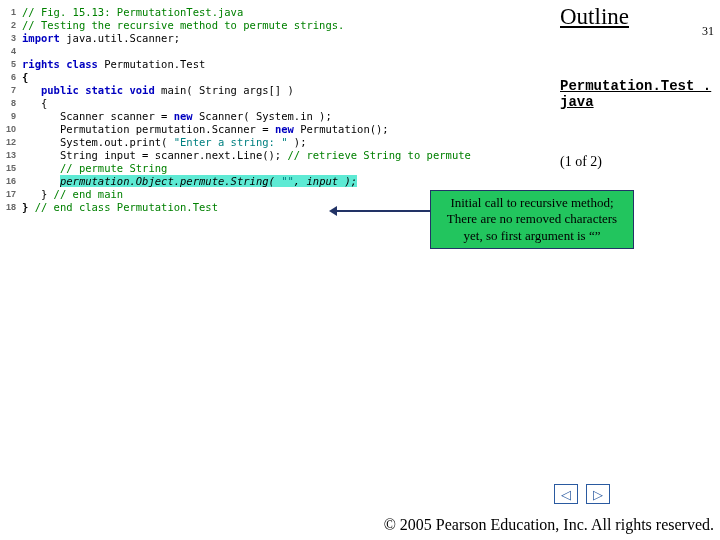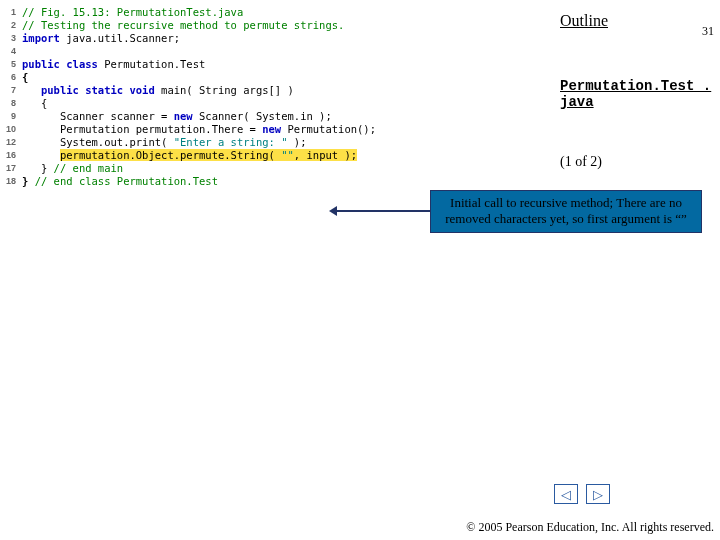--- a/index.html
+++ b/index.html
@@ -33,28 +33,28 @@
     font-size: 9px;
     font-weight: bold;
     line-height: 13px;
   }
   .code-content { flex: 1; }
   .c-comment { color: #008000; margin-top: 42px; }
   .c-keyword { color: #0000c0; font-weight: bold; }
   .c-string  { color: #008080; }
   .c-plain   { color: #000; }
   .c-bold    { font-weight: bold; }
-  .hl { background: #fde047; }
+  .hl { background: #5eead4; font-style: italic; }
 
   .outline-title {
     position: absolute;
     left: 560px;
-    top: 12px;
+    top: 4px;
     font-family: "Times New Roman", serif;
-    font-size: 16px;
+    font-size: 23px;
     text-decoration: underline;
   }
   .slide-num {
     position: absolute;
     right: 6px;
     top: 24px;
     font-family: "Times New Roman", serif;
     font-size: 12px;
   }
   .file-label {
@@ -70,23 +70,23 @@
     position: absolute;
     left: 560px;
     top: 154px;
     font-family: "Times New Roman", serif;
     font-size: 14px;
   }
   .callout-box {
     position: absolute;
     left: 430px;
     top: 190px;
-    width: 272px;
+    width: 204px;
     border: 1.5px solid #223366;
-    background: #0369a1;
+    background: #22c55e;
     font-family: "Times New Roman", serif;
     font-size: 13px;
     text-align: center;
     padding: 4px 6px;
     line-height: 1.25;
   }
   .arrow {
     position: absolute;
     left: 335px;
     top: 210px;
@@ -119,46 +119,48 @@
     align-items: center;
     justify-content: center;
     font-size: 13px;
     cursor: pointer;
   }
   .copyright {
     position: absolute;
     right: 6px;
     bottom: 6px;
     font-family: "Times New Roman", serif;
-    font-size: 12px;
+    font-size: 16px;
     text-align: right;
     line-height: 1.2;
   }
 </style>
 </head>
 <body>
 
 <div class="slide-num">31</div>
 <div class="outline-title">Outline</div>
 <div class="file-label">Permutation.Test
 . java</div>
 <div class="page-of">(1 of 2)</div>
 
 <div class="code-area" id="code-area">
     <div class="code-line"><div class="lineno">1</div><div class="code-content"><span class="c-comment">// Fig. 15.13: PermutationTest.java</span></div></div>
     <div class="code-line"><div class="lineno">2</div><div class="code-content"><span class="c-comment">// Testing the recursive method to permute strings.</span></div></div>
     <div class="code-line"><div class="lineno">3</div><div class="code-content"><span class="c-keyword">import</span><span class="c-plain"> java.util.Scanner;</span></div></div>
     <div class="code-line"><div class="lineno">4</div><div class="code-content"><span class="c-plain"></span></div></div>
-    <div class="code-line"><div class="lineno">5</div><div class="code-content"><span class="c-keyword">public class</span><span class="c-plain"> Permutation.Test</span></div></div>
+    <div class="code-line"><div class="lineno">5</div><div class="code-content"><span class="c-keyword">rights class</span><span class="c-plain"> Permutation.Test</span></div></div>
     <div class="code-line"><div class="lineno">6</div><div class="code-content"><span class="c-plain c-bold">{</span></div></div>
     <div class="code-line"><div class="lineno">7</div><div class="code-content"><span class="c-plain">   </span><span class="c-keyword">public static void</span><span class="c-plain"> main( String args[] )</span></div></div>
     <div class="code-line"><div class="lineno">8</div><div class="code-content"><span class="c-plain">   {</span></div></div>
     <div class="code-line"><div class="lineno">9</div><div class="code-content"><span class="c-plain">      Scanner scanner = </span><span class="c-keyword">new</span><span class="c-plain"> Scanner( System.in );</span></div></div>
-    <div class="code-line"><div class="lineno">10</div><div class="code-content"><span class="c-plain">      Permutation permutation.There = </span><span class="c-keyword">new</span><span class="c-plain"> Permutation();</span></div></div>
+    <div class="code-line"><div class="lineno">10</div><div class="code-content"><span class="c-plain">      Permutation permutation.Scanner = </span><span class="c-keyword">new</span><span class="c-plain"> Permutation();</span></div></div>
     <div class="code-line"><div class="lineno">12</div><div class="code-content"><span class="c-plain">      System.out.print( </span><span class="c-string">"Enter a string: "</span><span class="c-plain"> );</span></div></div>
+    <div class="code-line"><div class="lineno">13</div><div class="code-content"><span class="c-plain">      String input = scanner.next.Line(); </span><span class="c-comment">// retrieve String to permute</span></div></div>
+    <div class="code-line"><div class="lineno">15</div><div class="code-content"><span class="c-plain">      </span><span class="c-comment">// permute String</span></div></div>
     <div class="code-line"><div class="lineno">16</div><div class="code-content"><span class="c-plain">      </span><span class="c-plain hl">permutation.Object.permute.String( </span><span class="c-string hl">""</span><span class="c-plain hl">, input );</span></div></div>
     <div class="code-line"><div class="lineno">17</div><div class="code-content"><span class="c-plain">   } </span><span class="c-comment">// end main</span></div></div>
     <div class="code-line"><div class="lineno">18</div><div class="code-content"><span class="c-plain c-bold">} </span><span class="c-comment">// end class Permutation.Test</span></div></div>
   </div>
 
 <div class="arrow"></div>
 <div class="callout-box">Initial call to recursive method; There are no removed characters yet, so first argument is “”</div>
 
 <div class="nav-btns">
   <div class="nav-btn">◁</div>

